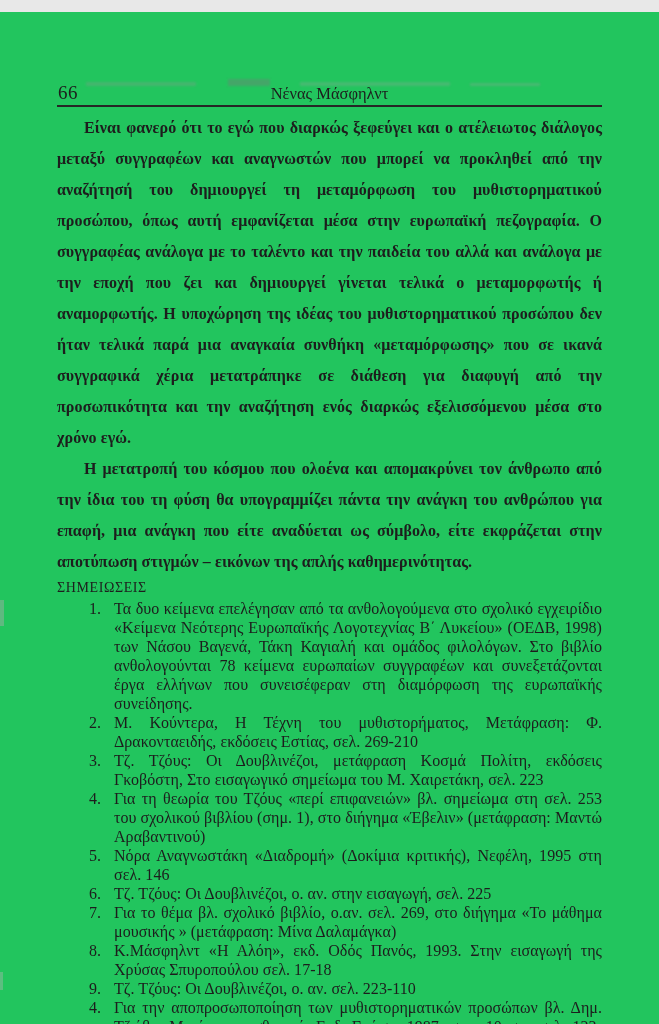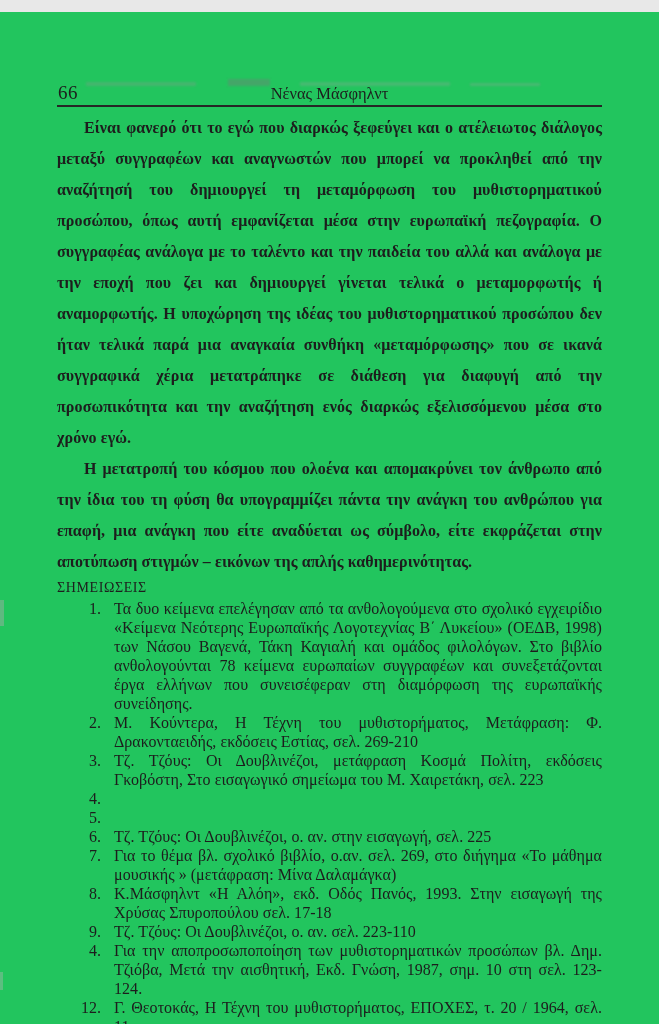--- a/index.html
+++ b/index.html
@@ -119,23 +119,25 @@
         <li class="note-item">
           <span class="note-number">2.</span>
           <span class="note-text">Μ. Κούντερα, Η Τέχνη του μυθιστορήματος, Μετάφραση: Φ. Δρακονταειδής, εκδόσεις Εστίας, σελ. 269-210</span>
         </li>
         <li class="note-item">
           <span class="note-number">3.</span>
           <span class="note-text">Τζ. Τζόυς: Οι Δουβλινέζοι, μετάφραση Κοσμά Πολίτη, εκδόσεις Γκοβόστη, Στο εισαγωγικό σημείωμα του Μ. Χαιρετάκη, σελ. 223</span>
         </li>
         <li class="note-item">
           <span class="note-number">4.</span>
+          <span class="note-text">Για τη θεωρία του Τζόυς «περί επιφανειών» βλ. σημείωμα στη σελ. 253 του σχολικού βιβλίου (σημ. 1), στο διήγημα «Έβελιν» (μετάφραση: Μαντώ Αραβαντινού)</span>
         </li>
         <li class="note-item">
           <span class="note-number">5.</span>
+          <span class="note-text">Νόρα Αναγνωστάκη «Διαδρομή» (Δοκίμια κριτικής), Νεφέλη, 1995 στη σελ. 146</span>
         </li>
         <li class="note-item">
           <span class="note-number">6.</span>
           <span class="note-text">Τζ. Τζόυς: Οι Δουβλινέζοι, ο. αν. στην εισαγωγή, σελ. 225</span>
         </li>
         <li class="note-item">
           <span class="note-number">7.</span>
           <span class="note-text">Για το θέμα βλ. σχολικό βιβλίο, ο.αν. σελ. 269, στο διήγημα «Το μάθημα μουσικής » (μετάφραση: Μίνα Δαλαμάγκα)</span>
         </li>
         <li class="note-item">

